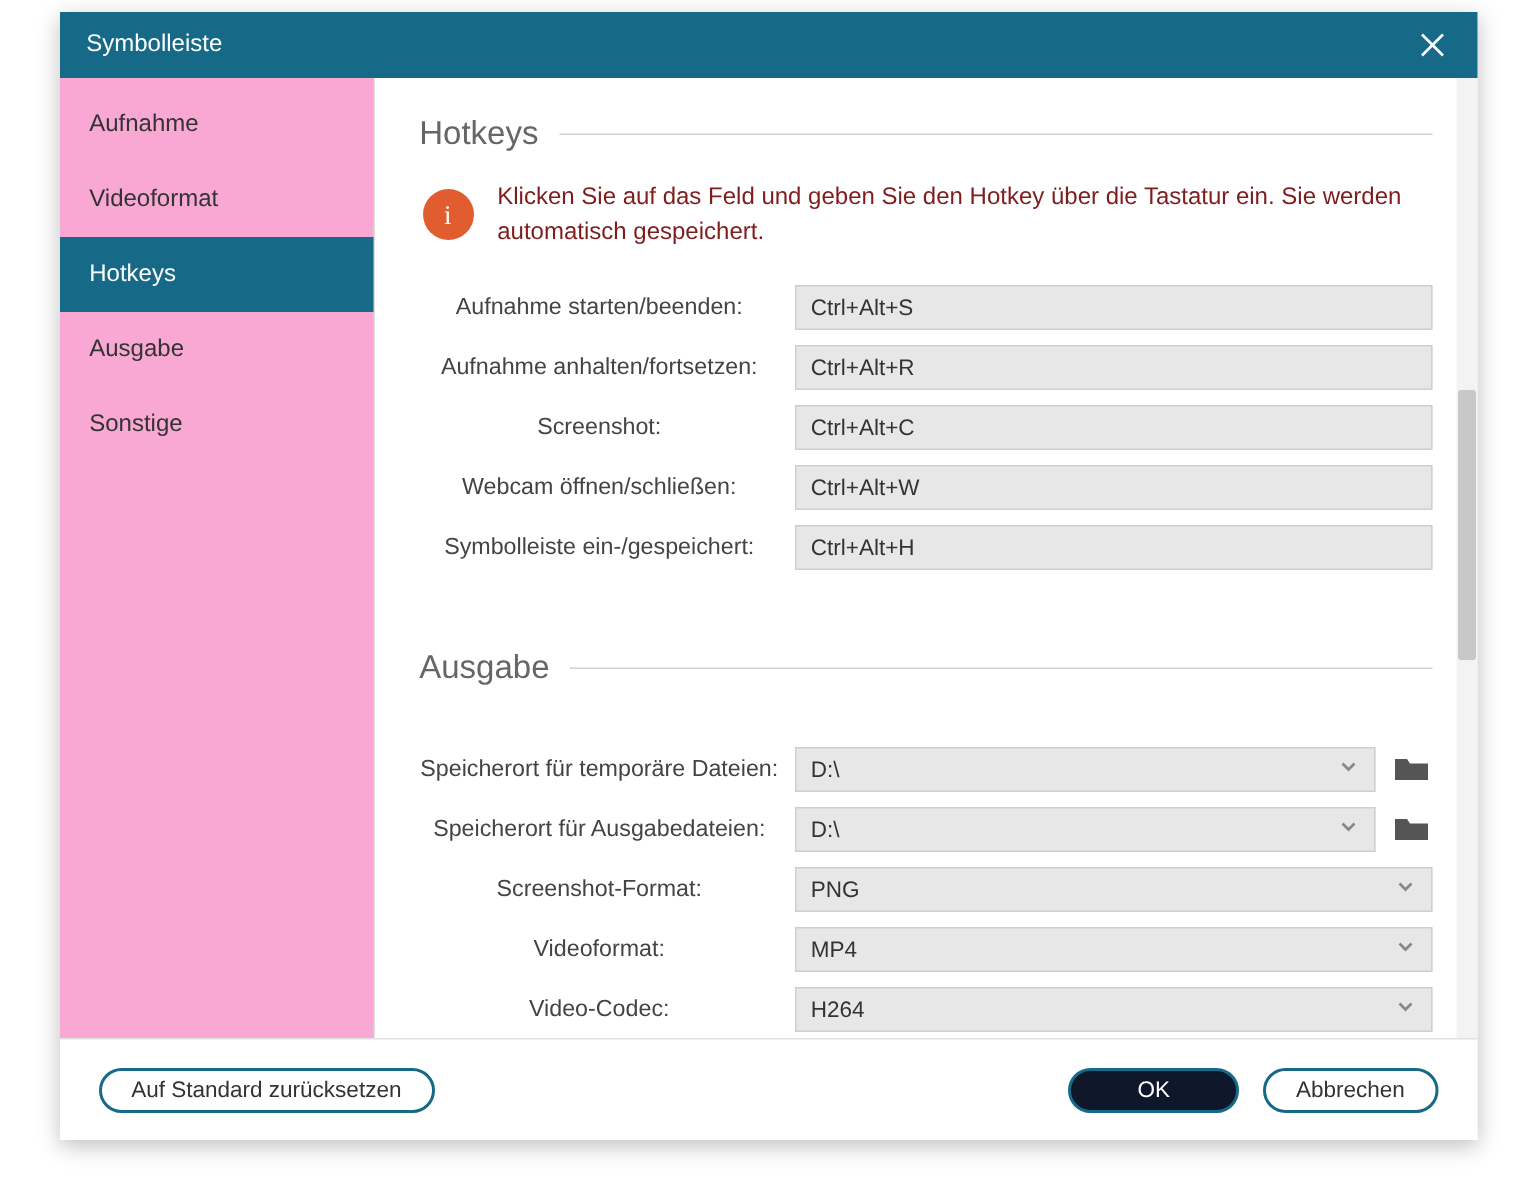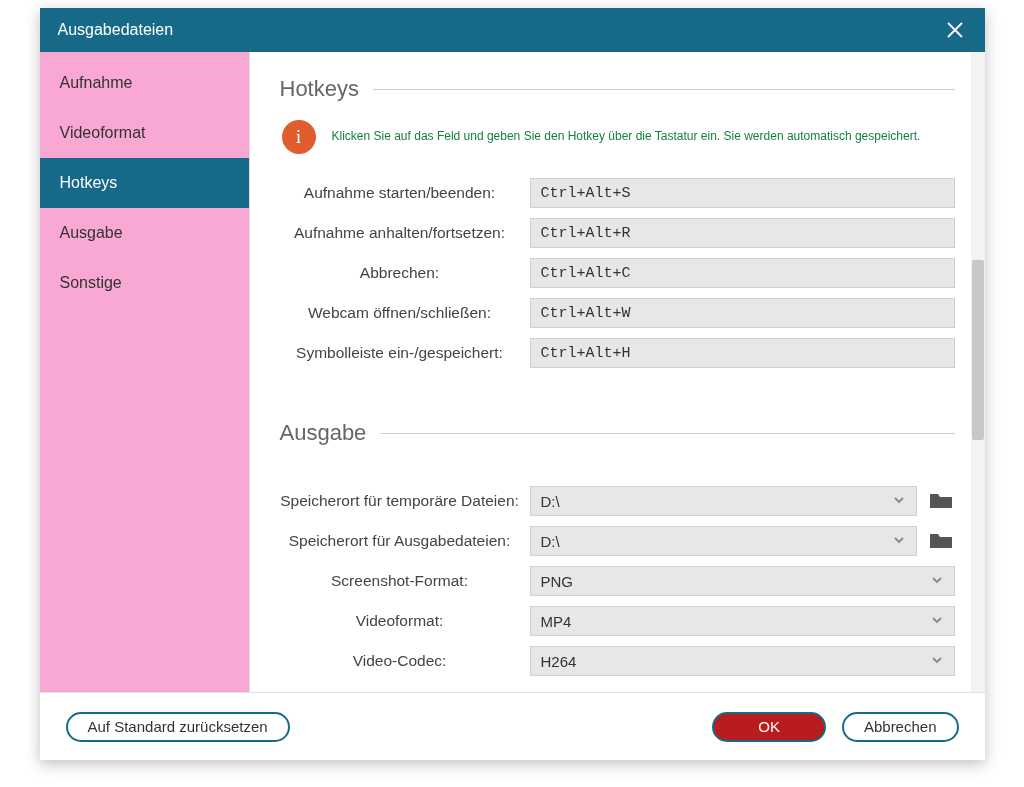--- a/index.html
+++ b/index.html
@@ -93,23 +93,23 @@
     border-radius: 50%;
     background: #e15d2f;
     color: #fff;
     display: flex; align-items: center; justify-content: center;
     font-family: Georgia, serif;
     font-size: 18px;
     margin-right: 16px;
     flex: none;
   }
   .info-text {
-    color: #15803d;
+    color: #7f1d1d;
     line-height: 1.45;
-    font-size: 12px;
+    font-size: 16px;
   }
   .form-row {
     display: flex;
     align-items: center;
     margin-bottom: 10px;
   }
   .form-label {
     width: 250px;
     text-align: center;
     padding-right: 10px;
@@ -119,21 +119,20 @@
   .hotkey-field {
     flex: 1;
     height: 30px;
     background: #e7e7e7;
     border: 1px solid #cfcfcf;
     padding: 0 10px;
     display: flex;
     align-items: center;
     color: #333;
     font-size: 15px;
-    font-family: Liberation Mono, monospace;
   }
   .select-field {
     flex: 1;
     height: 30px;
     background: #e7e7e7;
     border: 1px solid #cfcfcf;
     padding: 0 10px;
     display: flex;
     align-items: center;
     justify-content: space-between;
@@ -178,33 +177,33 @@
     border-radius: 16px;
     background: #fff;
     color: #333;
     padding: 0 20px;
     font-size: 15px;
     display: flex; align-items: center; justify-content: center;
     cursor: pointer;
     text-align: center;
   }
   .btn.primary {
-    background: #b91c1c;
+    background: #0f172a;
     color: #fff;
     padding: 0 44px;
   }
   .footer-right { display: flex; gap: 16px; }
 </style>
 </head>
 <body>
 
 <div class="dialog">
 
   <div class="titlebar">
-    <span>Ausgabedateien</span>
+    <span>Symbolleiste</span>
     <div class="close-btn">
       <svg width="18" height="18" viewBox="0 0 18 18">
           <line x1="2" y1="2" x2="16" y2="16"></line>
           <line x1="16" y1="2" x2="2" y2="16"></line>
         </svg>
     </div>
   </div>
 
   <div class="body">
 
@@ -230,21 +229,21 @@
 
       <div class="form-row">
         <div class="form-label">Aufnahme starten/beenden:</div>
         <div class="hotkey-field">Ctrl+Alt+S</div>
       </div>
       <div class="form-row">
         <div class="form-label">Aufnahme anhalten/fortsetzen:</div>
         <div class="hotkey-field">Ctrl+Alt+R</div>
       </div>
       <div class="form-row">
-        <div class="form-label">Abbrechen:</div>
+        <div class="form-label">Screenshot:</div>
         <div class="hotkey-field">Ctrl+Alt+C</div>
       </div>
       <div class="form-row">
         <div class="form-label">Webcam öffnen/schließen:</div>
         <div class="hotkey-field">Ctrl+Alt+W</div>
       </div>
       <div class="form-row">
         <div class="form-label">Symbolleiste ein-/gespeichert:</div>
         <div class="hotkey-field">Ctrl+Alt+H</div>
       </div>

